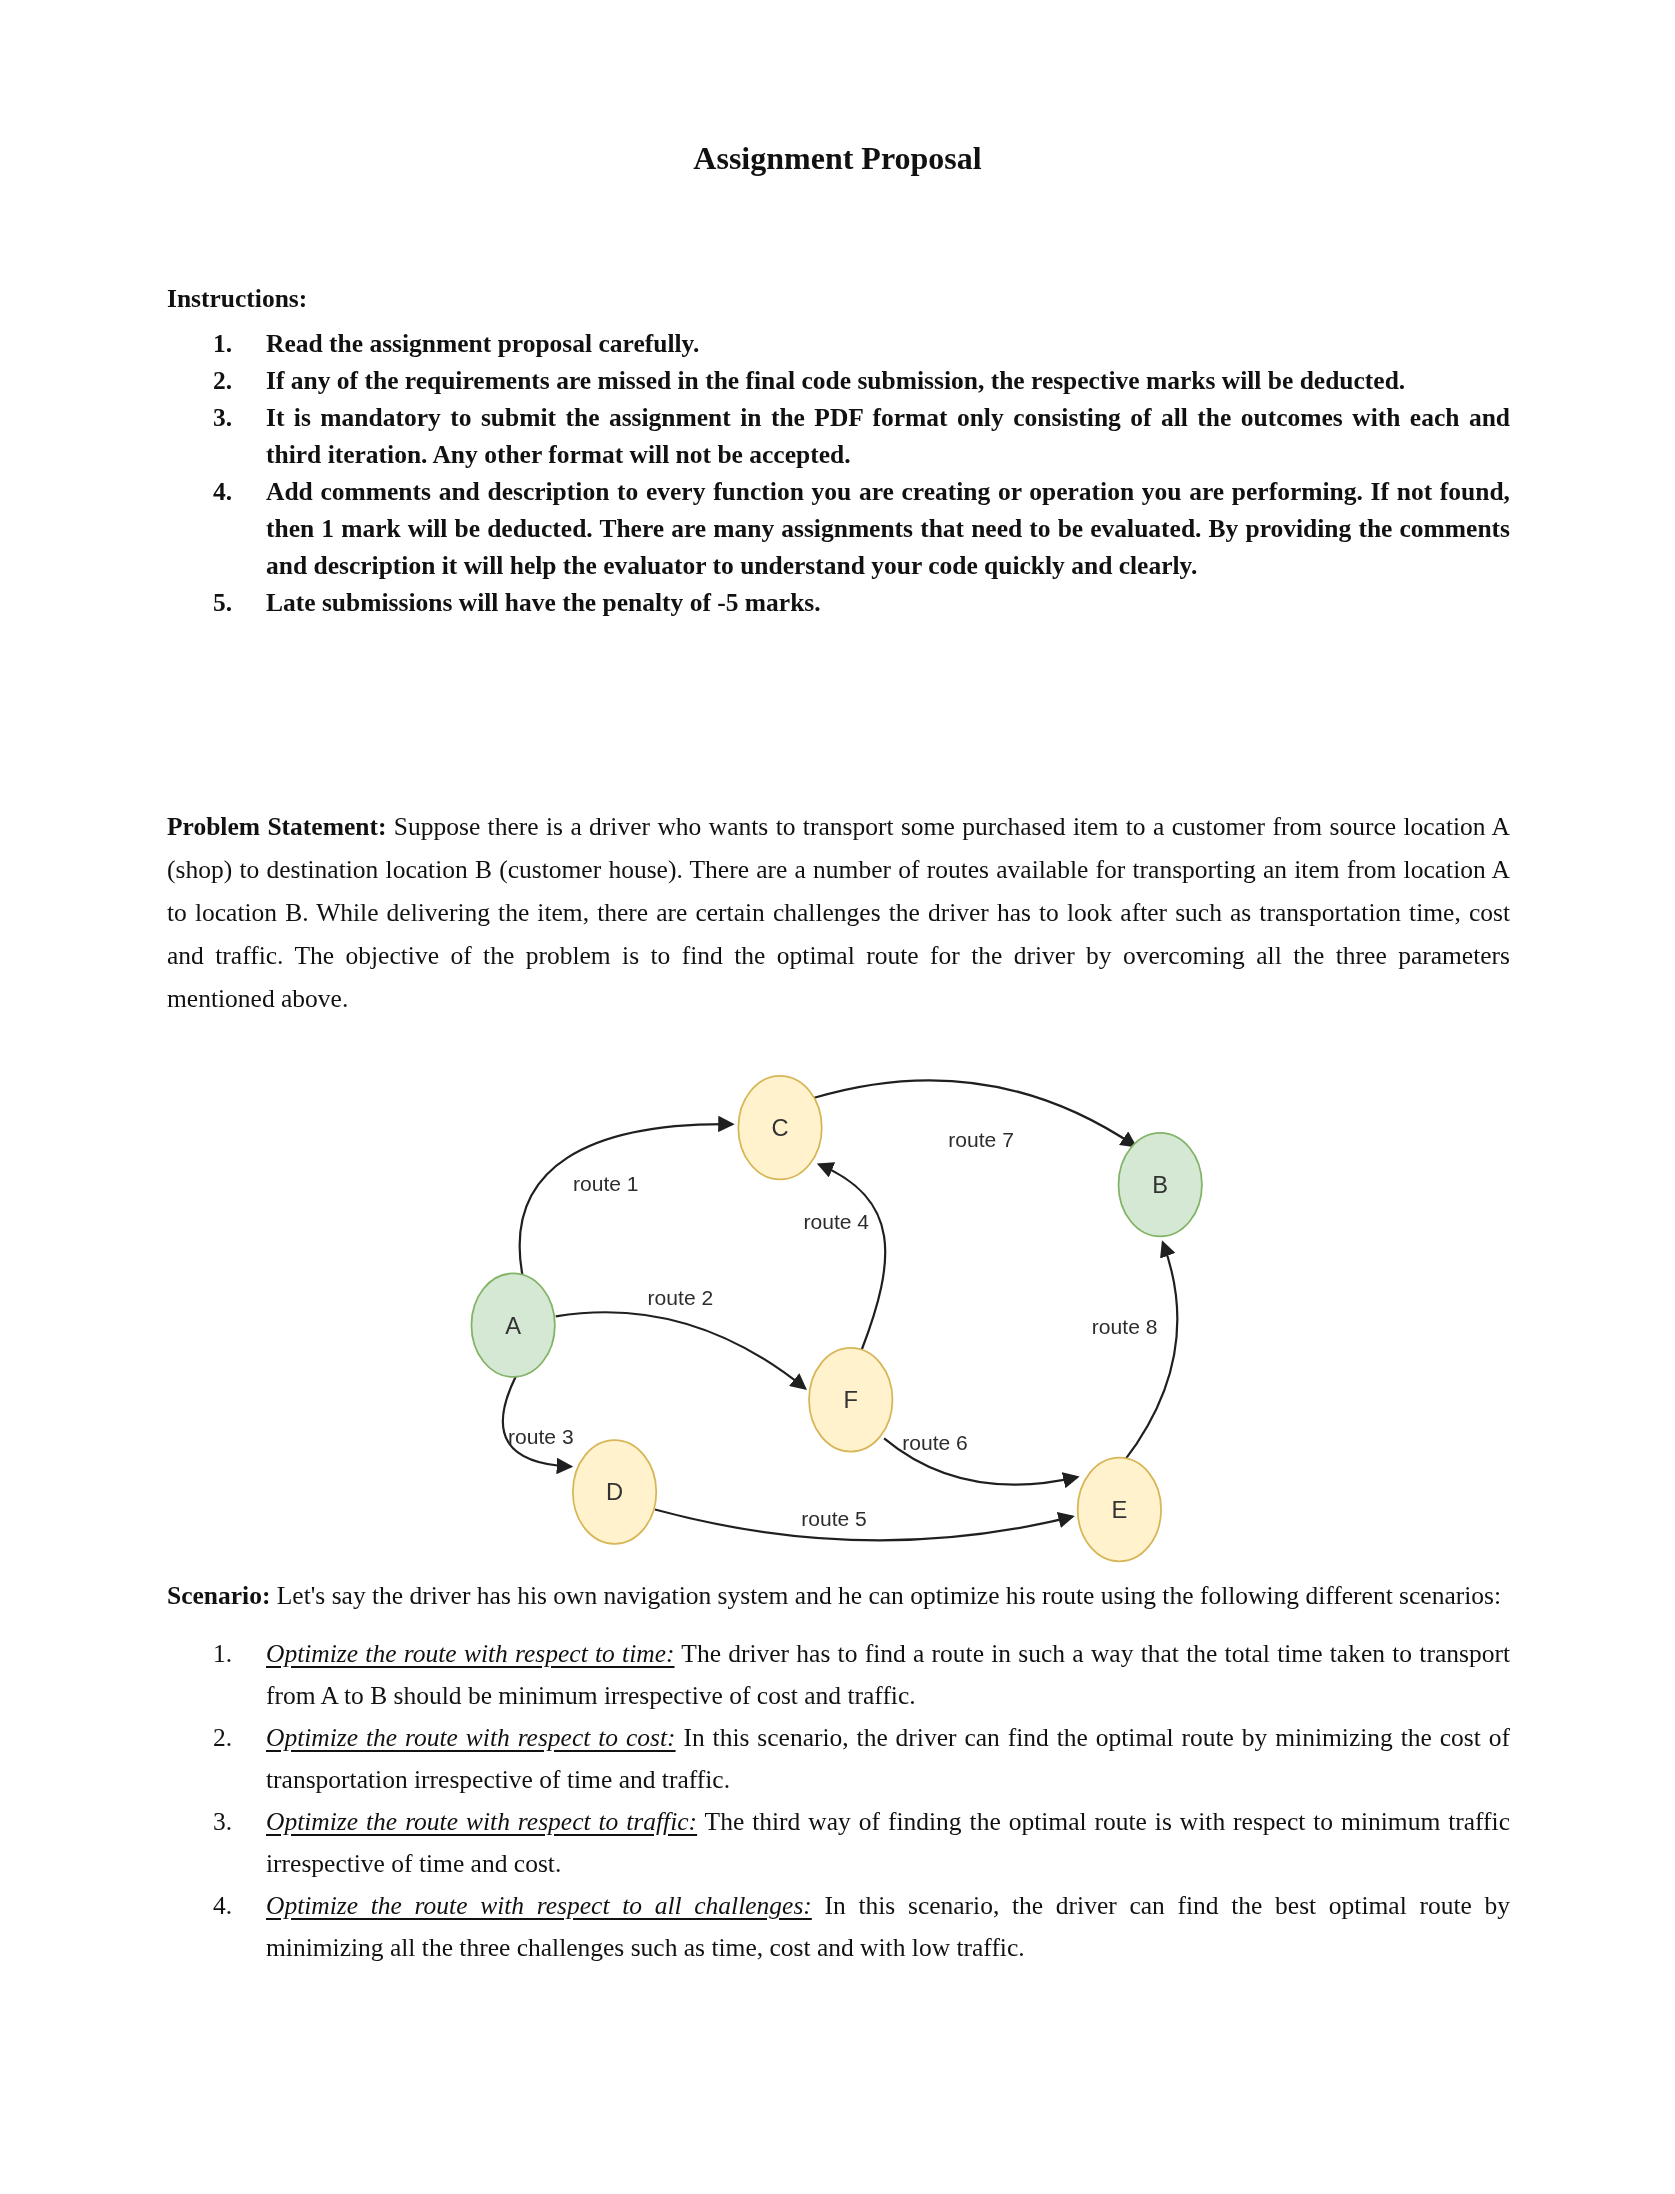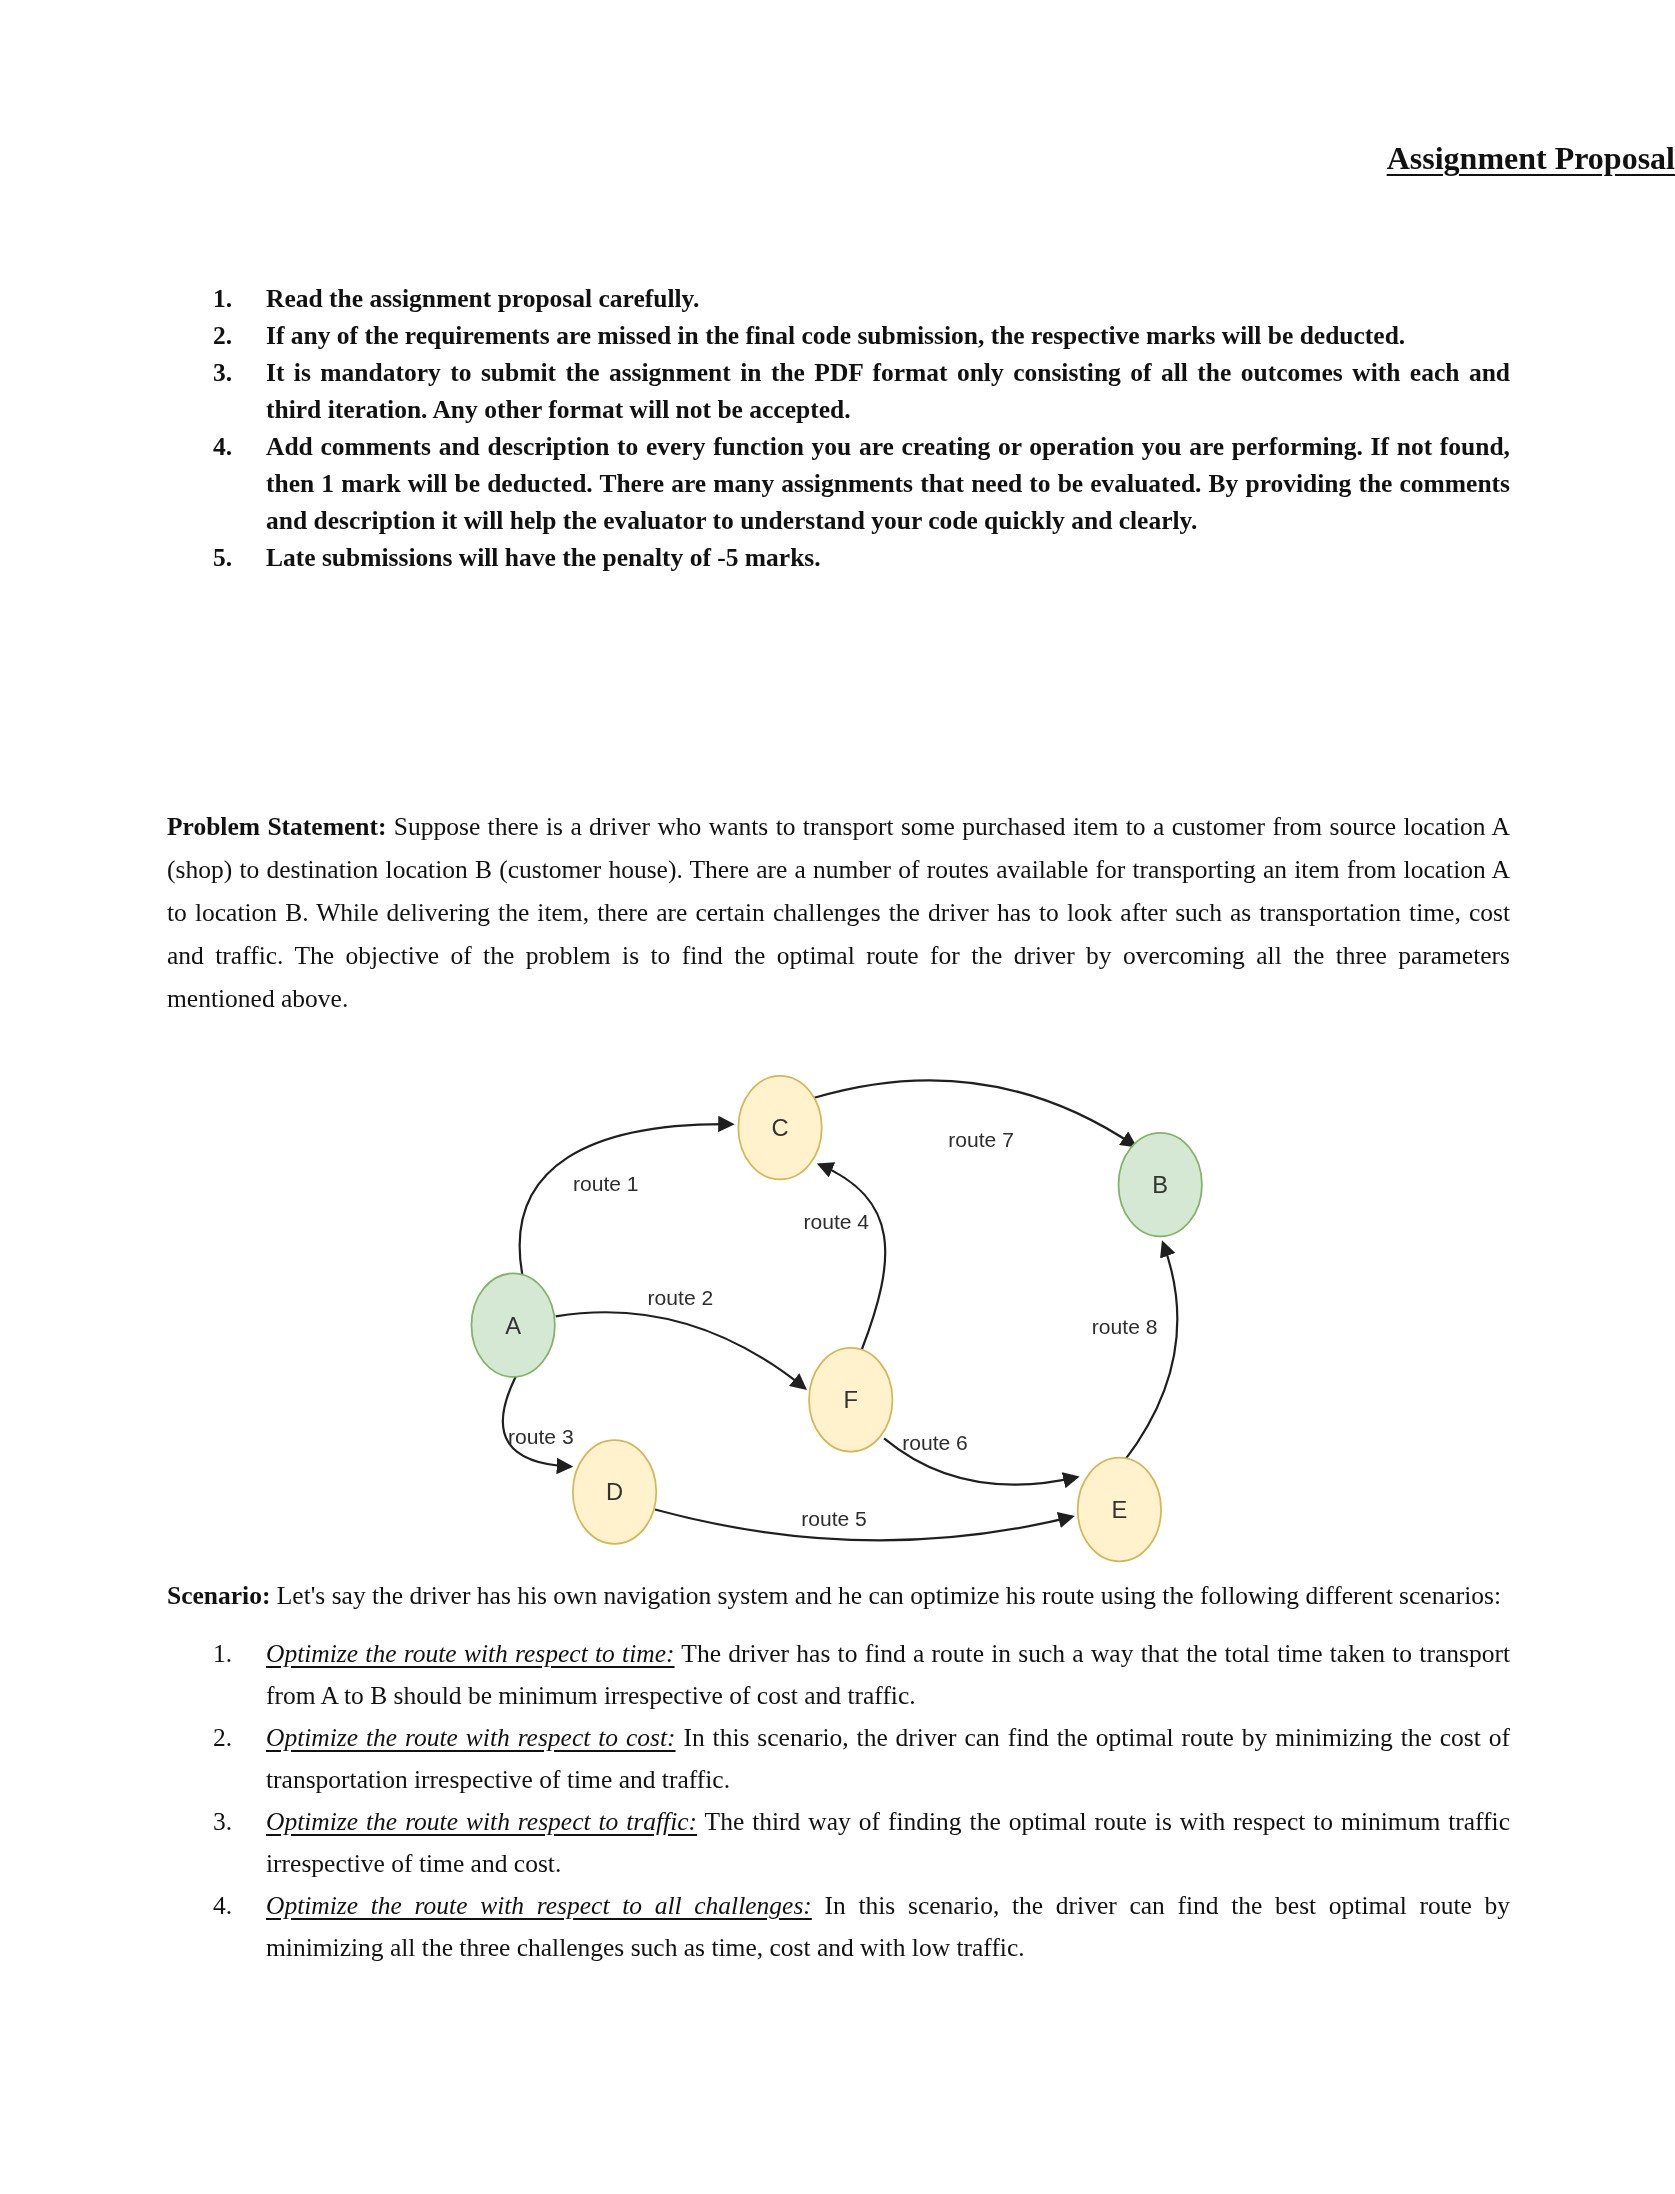--- a/index.html
+++ b/index.html
@@ -8,22 +8,22 @@
     width:1675px;
     height:3138px;
     background:#ffffff;
     font-family:"Liberation Serif","DejaVu Serif",serif;
     color:#111111;
     overflow:hidden;
   }
   
   .doc-title{
     position:absolute; top:140px; left:0; width:100%;
-    text-align:right; font-size:32px; font-weight:bold;
-    text-decoration:underline; text-decoration-thickness:2.2px; text-underline-offset:5.3px;
+    text-align:center; font-size:32px; font-weight:bold;
+    text-decoration-thickness:2.2px; text-underline-offset:5.3px;
   }
   .sec{position:absolute; left:167px; width:1343px;}
   #instructions{top:280px;}
   .sec-heading{font-size:25.5px; font-weight:bold; line-height:37px; margin-bottom:8px;}
   .num-list .li{display:flex; line-height:37px; font-size:25.5px;}
   .num-list .num{margin-left:46px; width:44px; flex:0 0 auto;}
   .num-list .txt{flex:1 1 auto; text-align:justify;margin-left:9px;}
   #instructions .li{font-weight:bold;}
   .para{font-size:25.5px; line-height:43px; text-align:justify;}
   .lead{font-weight:bold;}
@@ -43,20 +43,21 @@
   .scen-lead{text-decoration:underline; text-decoration-thickness:1.8px; text-underline-offset:4.4px;font-style:italic;}
 </style>
 </head>
 <body>
 
 <div class="page">
 
   <div class="doc-title">Assignment Proposal</div>
 
   <div class="sec" id="instructions">
+    <div class="sec-heading">Instructions:</div>
     <div class="num-list" id="instructions-list">
         <div class="li">
           <div class="num">1.</div>
           <div class="txt">Read the assignment proposal carefully.</div>
         </div>
         <div class="li">
           <div class="num">2.</div>
           <div class="txt">If any of the requirements are missed in the final code submission, the respective marks will be deducted.</div>
         </div>
         <div class="li">

